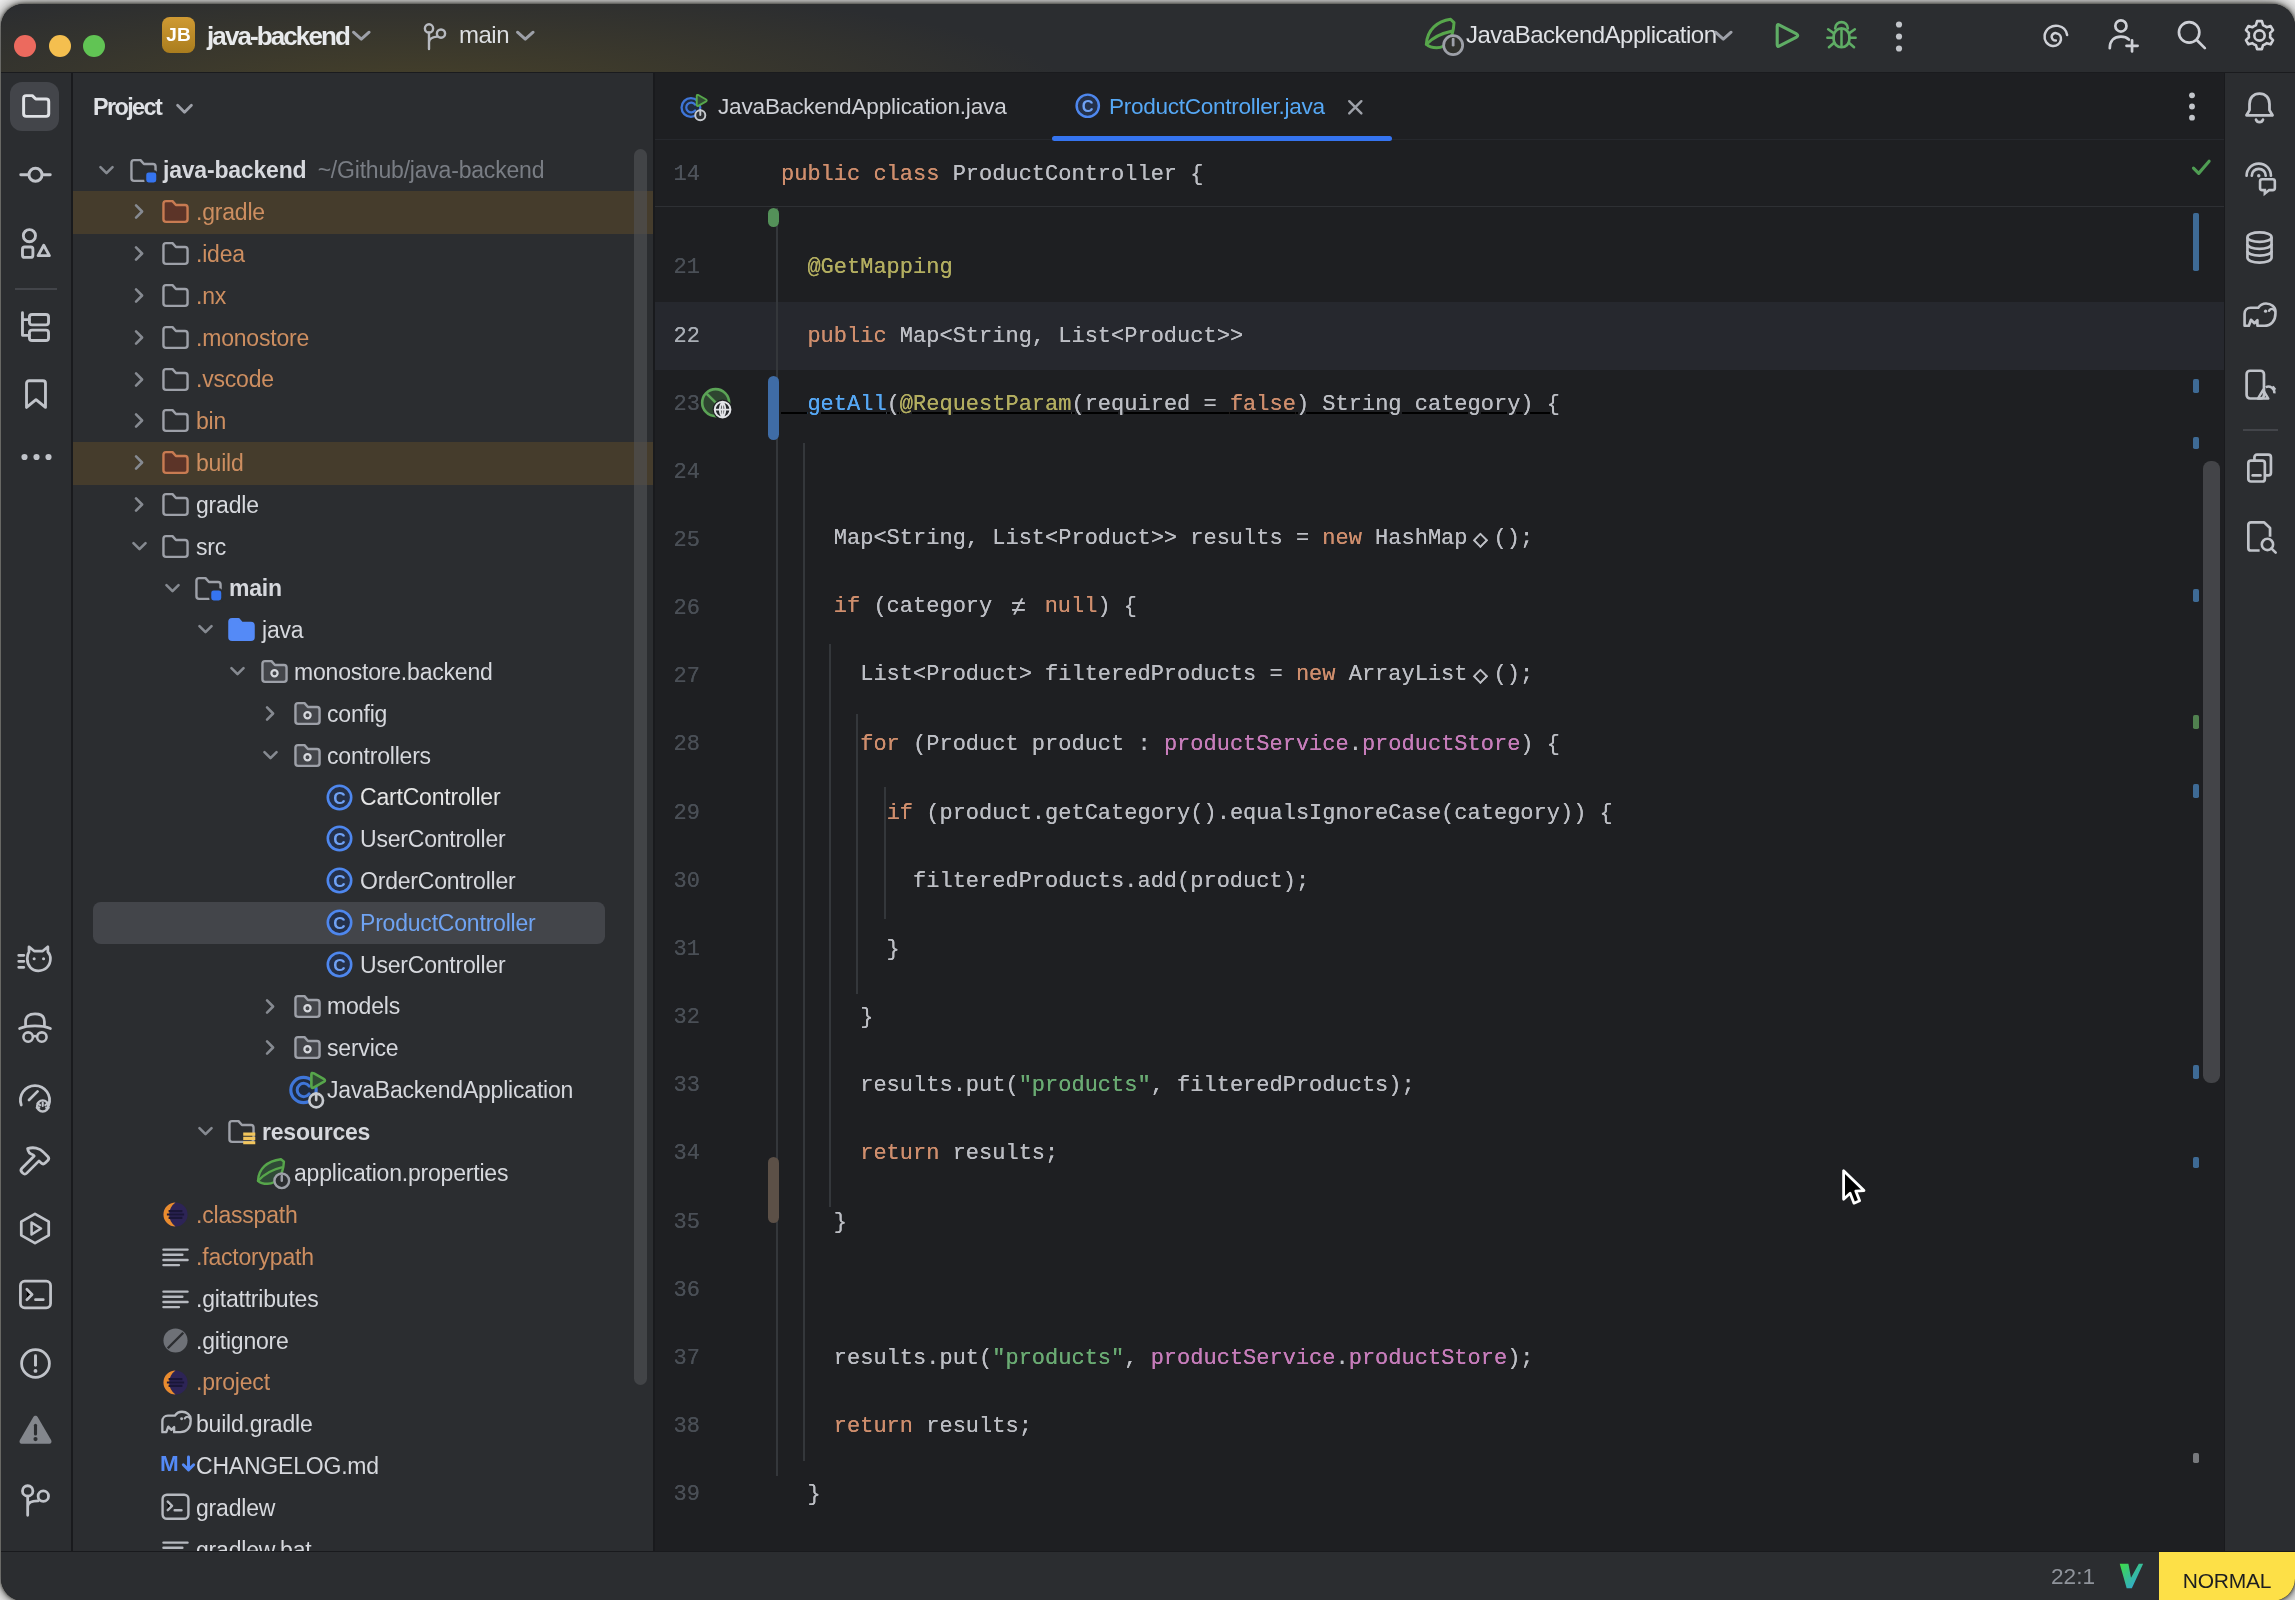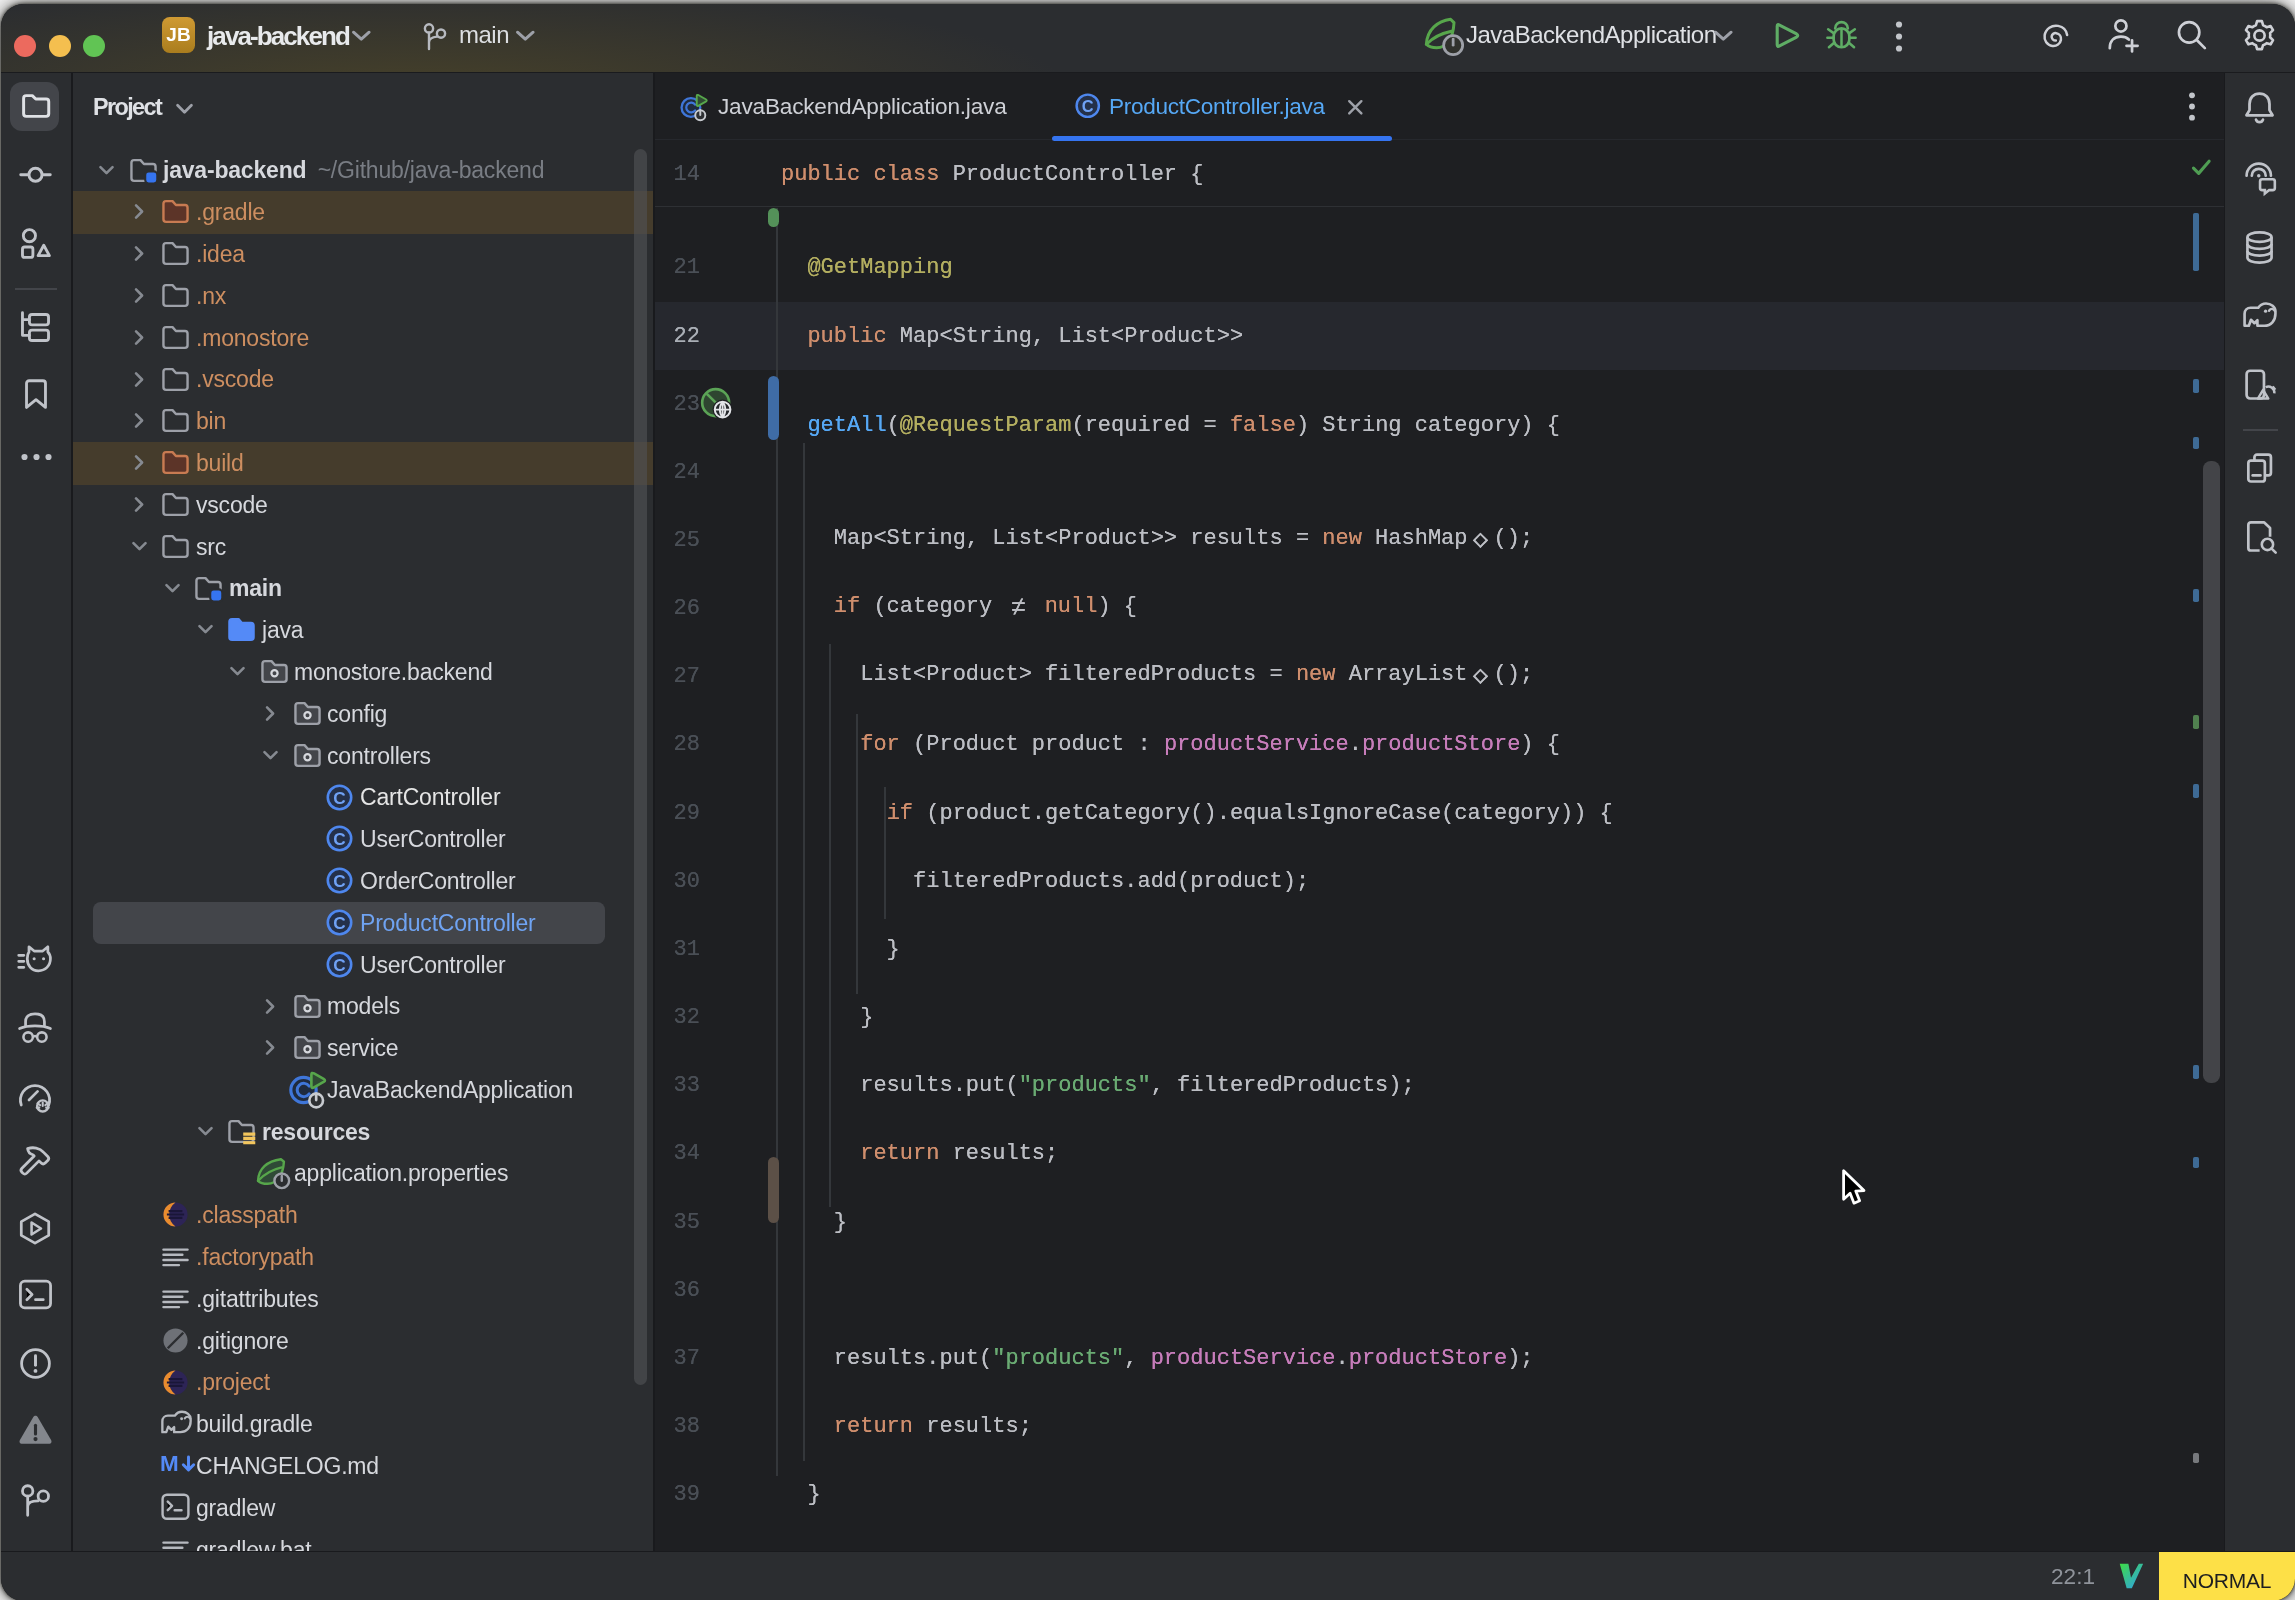--- a/index.html
+++ b/index.html
@@ -284,21 +284,21 @@
           <div style="position:absolute;left:57px;top:422px;">
             <svg width="19" height="19" viewBox="0 0 22 22">
               <path d="M7 4 L14 11 L7 18" fill="none" stroke="#868a91" stroke-width="3" stroke-linecap="round" stroke-linejoin="round"></path>
             </svg>
           </div>
           <div style="position:absolute;left:87px;top:416px;height:31px;">
             <svg width="31" height="31" viewBox="0 0 36 36">
               <path d="M4 9 a3 3 0 0 1 3-3 h7.5 l4 4.5 H29 a3 3 0 0 1 3 3 V27 a3 3 0 0 1 -3 3 H7 a3 3 0 0 1 -3 -3 Z" fill="none" stroke="#9da0a8" stroke-width="2.8" stroke-linejoin="round"></path>
             </svg>
           </div>
-          <div style="position:absolute;left:123px;top:411px;height:42px;display:flex;align-items:center;font-size:23px;letter-spacing:-0.2px;color:#d6d8dd;white-space:nowrap;">vscode</div>
+          <div style="position:absolute;left:123px;top:411px;height:42px;display:flex;align-items:center;font-size:23px;letter-spacing:-0.2px;color:#d6d8dd;white-space:nowrap;">gradle</div>
           <div style="position:absolute;left:57px;top:464px;">
             <svg width="19" height="19" viewBox="0 0 22 22">
               <path d="M4 7 L11 14 L18 7" fill="none" stroke="#868a91" stroke-width="3" stroke-linecap="round" stroke-linejoin="round"></path>
             </svg>
           </div>
           <div style="position:absolute;left:87px;top:458px;height:31px;">
             <svg width="31" height="31" viewBox="0 0 36 36">
               <path d="M4 9 a3 3 0 0 1 3-3 h7.5 l4 4.5 H29 a3 3 0 0 1 3 3 V27 a3 3 0 0 1 -3 3 H7 a3 3 0 0 1 -3 -3 Z" fill="none" stroke="#9da0a8" stroke-width="2.8" stroke-linejoin="round"></path>
             </svg>
           </div>
@@ -532,21 +532,21 @@
         </div>
         <div style="position:absolute;left:0;top:160px;width:45px;height:68px;display:flex;align-items:center;justify-content:flex-end;">
           <pre style="font-size:22px;color:#4a4f56;">21</pre>
         </div>
         <div style="position:absolute;left:126px;top:229px;height:68px;display:flex;align-items:center;">
           <pre style="font-size:22px;color:#bcbec4;">  <span style="color:#cf8e6d">public</span> Map&lt;String, List&lt;Product&gt;&gt;</pre>
         </div>
         <div style="position:absolute;left:0;top:229px;width:45px;height:68px;display:flex;align-items:center;justify-content:flex-end;">
           <pre style="font-size:22px;color:#a9aeb5;">22</pre>
         </div>
-        <div style="position:absolute;left:126px;top:297px;height:68px;display:flex;align-items:flex-end;">
+        <div style="position:absolute;left:126px;top:297px;height:68px;display:flex;align-items:center;text-decoration:underline;">
           <pre style="font-size:22px;color:#bcbec4;">  <span style="color:#56a8f5">getAll</span>(<span style="color:#b3ae60">@RequestParam</span>(required = <span style="color:#cf8e6d">false</span>) String category) {</pre>
         </div>
         <div style="position:absolute;left:0;top:297px;width:45px;height:68px;display:flex;align-items:center;justify-content:flex-end;">
           <pre style="font-size:22px;color:#4a4f56;">23</pre>
         </div>
         <div style="position:absolute;left:126px;top:365px;height:68px;display:flex;align-items:center;">
           <pre style="font-size:22px;color:#bcbec4;"></pre>
         </div>
         <div style="position:absolute;left:0;top:365px;width:45px;height:68px;display:flex;align-items:center;justify-content:flex-end;">
           <pre style="font-size:22px;color:#4a4f56;">24</pre>

